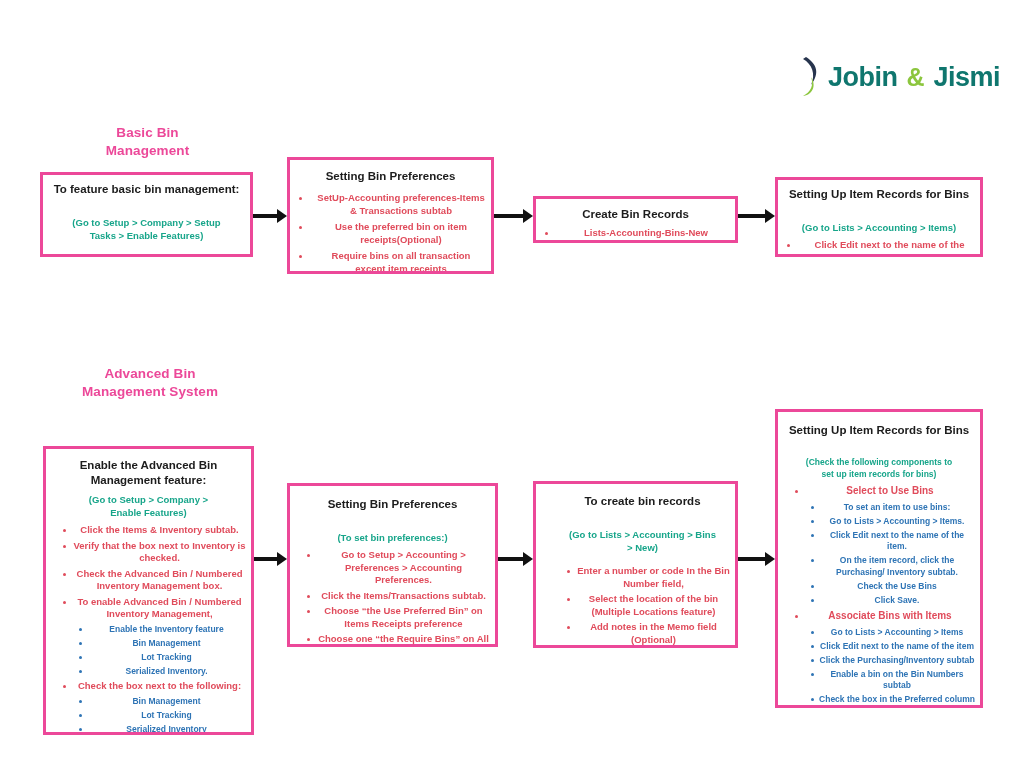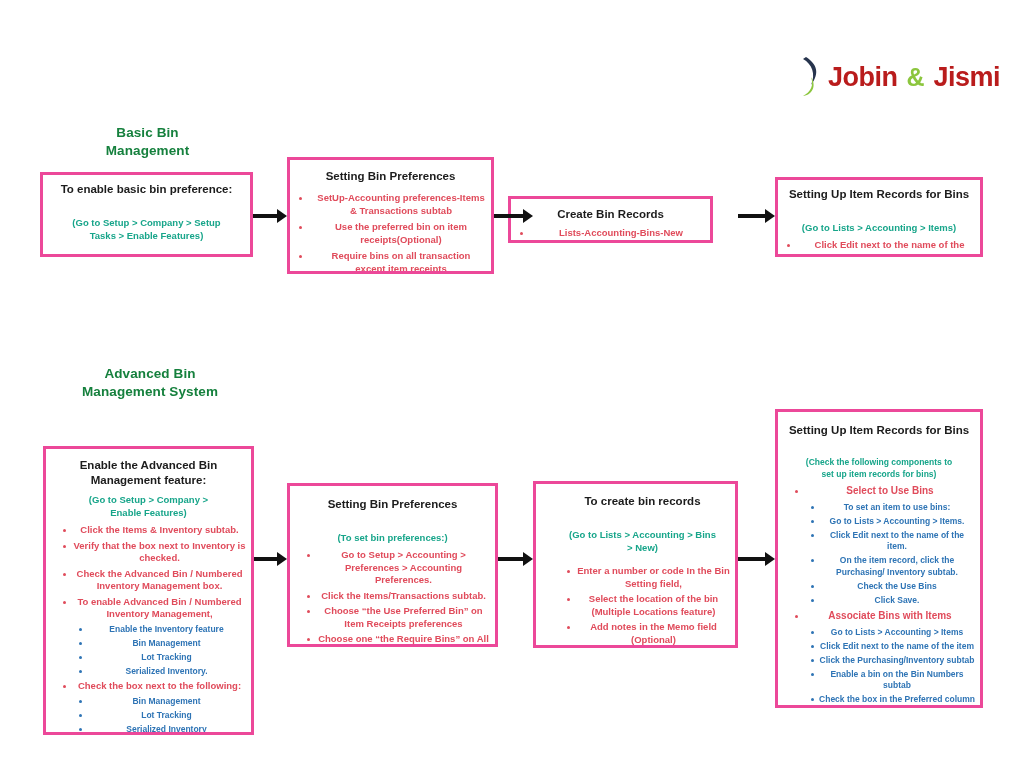--- a/index.html
+++ b/index.html
@@ -1,21 +1,21 @@
 <!DOCTYPE html>
 <html><head>
 <meta charset="utf-8">
 <style>
   html,body{margin:0;padding:0;}
   body{
     width:1024px;height:768px;background:#ffffff;position:relative;
     font-family:"Liberation Sans",sans-serif;overflow:hidden;
   }
   .section-heading{
-    position:absolute;font-weight:bold;color:#15803d;font-size:13.5px;
+    position:absolute;font-weight:bold;color:#ec4899;font-size:13.5px;
     line-height:1.3;text-align:center;white-space:pre-line;letter-spacing:.1px;
   }
   .node{
     position:absolute;background:#fff;border:3px solid #ec4899;
     box-sizing:border-box;overflow:hidden;text-align:center;
   }
   .node-title{
     font-weight:bold;color:#1c1c1c;font-size:11.5px;line-height:15px;
     padding:0 6px;white-space:pre-line;
   }
@@ -49,21 +49,21 @@
   #box-a4{padding-top:11px;}
   #box-a4 .node-sub{font-size:8.5px;line-height:11.5px;padding:0 22px;}
   #box-a4 .bullet.lvl1{font-size:10px;margin:4px 0;padding-left:26px;}
   .arrow{position:absolute;height:3.5px;background:#111;}
   .arrow::after{
     content:"";position:absolute;right:-10px;top:-5.2px;
     border-left:10px solid #111;border-top:7px solid transparent;border-bottom:7px solid transparent;
   }
   
   .logo{position:absolute;top:57px;left:799px;display:flex;align-items:center;gap:7px;}
-  .logo-word{font-weight:bold;font-size:27px;color:#b91c1c;letter-spacing:-.5px;}
+  .logo-word{font-weight:bold;font-size:27px;color:#0f766e;letter-spacing:-.5px;}
   .logo-amp{font-weight:bold;font-size:25px;color:#8cc63e;margin:0 2px;}
 </style>
 </head>
 <body>
 
 <div class="logo">
   <span style="display:inline-block;width:22px;height:40px;">
     <svg width="22" height="40" viewBox="0 0 22 40" aria-hidden="true">
       <path fill="#27344d" d="M7 0 C 18 7, 21 16, 12 28 C 17 17, 13 7, 4 2 Z"></path>
       <path fill="#8cc63e" d="M4 39 C 12 35, 15 28, 12 20 C 18 29, 13 38, 4 39 Z"></path>
@@ -73,21 +73,21 @@
   <span class="logo-amp">&amp;</span>
   <span class="logo-word">Jismi</span>
 </div>
 
 <div class="section-heading" style="left:60px;top:124px;width:175px;">Basic Bin
 Management</div>
 <div class="section-heading" style="left:45px;top:365px;width:210px;">Advanced Bin
 Management System</div>
 
 <div class="node tb" id="box-b1" style="left:40px;top:172px;width:213px;height:85px;">
-  <div class="node-title">To enable basic bin preference:</div>
+  <div class="node-title">To feature basic bin management:</div>
   <div class="node-sub">(Go to Setup &gt; Company &gt; Setup Tasks &gt; Enable Features)</div>
 </div>
 
 <div class="node tb" id="box-b2" style="left:287px;top:157px;width:207px;height:117px;">
   <div class="node-title">Setting Bin Preferences</div>
   <div class="bullets">
       <div class="bullet lvl1">
         <span class="dot"></span>
         <span class="tx">SetUp-Accounting preferences-Items &amp; Transactions subtab</span>
       </div>
@@ -95,21 +95,21 @@
         <span class="dot"></span>
         <span class="tx">Use the preferred bin on item receipts(Optional)</span>
       </div>
       <div class="bullet lvl1">
         <span class="dot"></span>
         <span class="tx">Require bins on all transaction except item receipts</span>
       </div>
     </div>
 </div>
 
-<div class="node tb" id="box-b3" style="left:508px;top:196px;width:205px;height:47px;">
+<div class="node tb" id="box-b3" style="left:533px;top:196px;width:205px;height:47px;">
   <div class="node-title">Create Bin Records</div>
   <div class="bullets">
       <div class="bullet lvl1">
         <span class="dot"></span>
         <span class="tx">Lists-Accounting-Bins-New</span>
       </div>
     </div>
 </div>
 
 <div class="node tb" id="box-b4" style="left:775px;top:177px;width:208px;height:80px;">
@@ -189,39 +189,39 @@
       <div class="bullet lvl1">
         <span class="dot"></span>
         <span class="tx">Go to Setup &gt; Accounting &gt; Preferences &gt; Accounting Preferences.</span>
       </div>
       <div class="bullet lvl1">
         <span class="dot"></span>
         <span class="tx">Click the Items/Transactions subtab.</span>
       </div>
       <div class="bullet lvl1">
         <span class="dot"></span>
-        <span class="tx">Choose “the Use Preferred Bin” on Item Receipts preferences</span>
+        <span class="tx">Choose “the Use Preferred Bin” on Items Receipts preference</span>
       </div>
       <div class="bullet lvl1">
         <span class="dot"></span>
         <span class="tx">Choose one “the Require Bins” on All Transactions Except Item Receipts preference</span>
       </div>
       <div class="bullet lvl1">
         <span class="tx">Click Save</span>
       </div>
     </div>
 </div>
 
 <div class="node bb" id="box-a3" style="left:533px;top:481px;width:205px;height:167px;padding-left:14px;">
   <div class="node-title">To create bin records</div>
   <div class="node-sub">(Go to Lists &gt; Accounting &gt; Bins &gt; New)</div>
   <div class="bullets">
       <div class="bullet lvl1">
         <span class="dot"></span>
-        <span class="tx">Enter a number or code In the Bin Setting field,</span>
+        <span class="tx">Enter a number or code In the Bin Number field,</span>
       </div>
       <div class="bullet lvl1">
         <span class="dot"></span>
         <span class="tx">Select the location of the bin (Multiple Locations feature)</span>
       </div>
       <div class="bullet lvl1">
         <span class="dot"></span>
         <span class="tx">Add notes in the Memo field (Optional)</span>
       </div>
       <div class="bullet lvl1">

